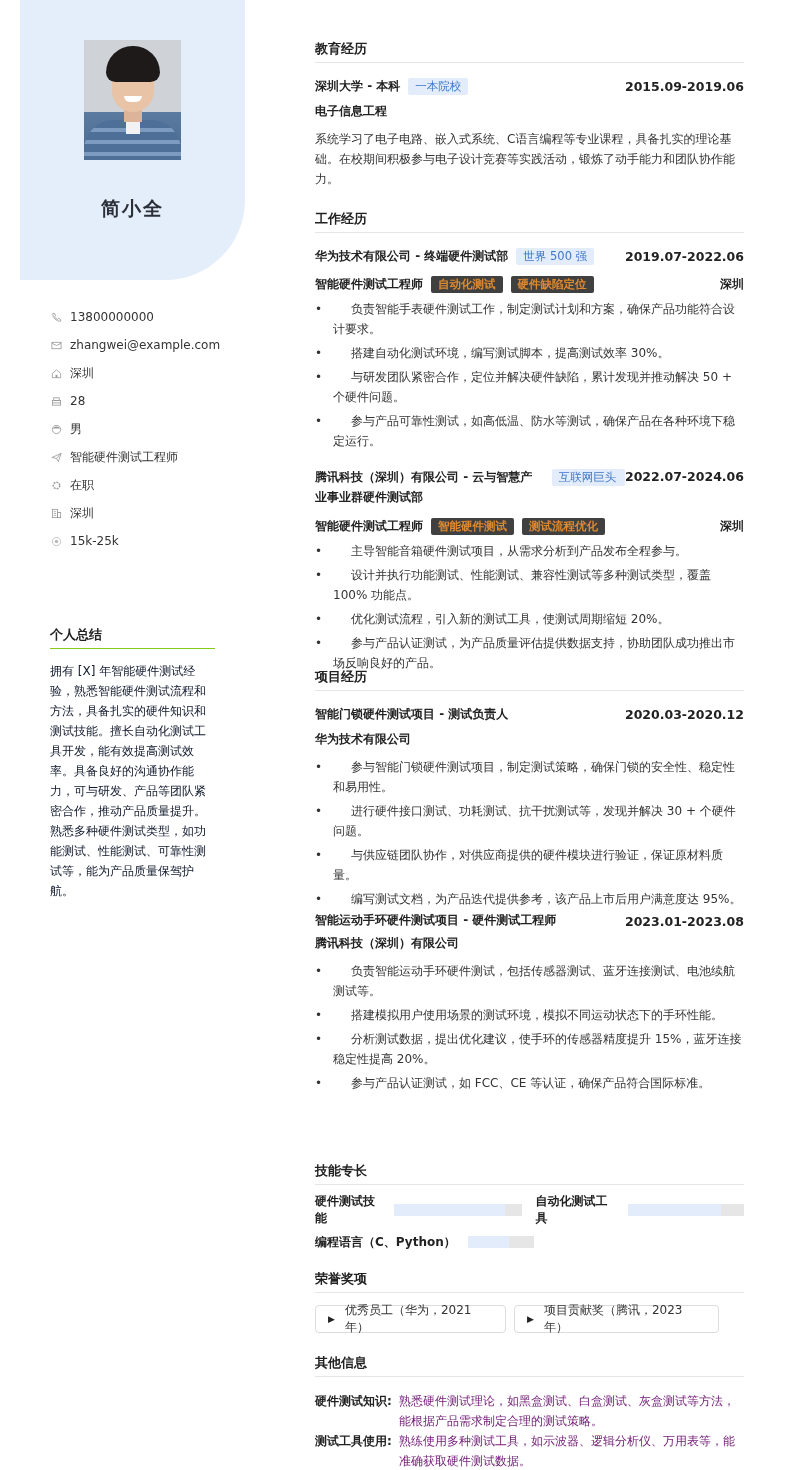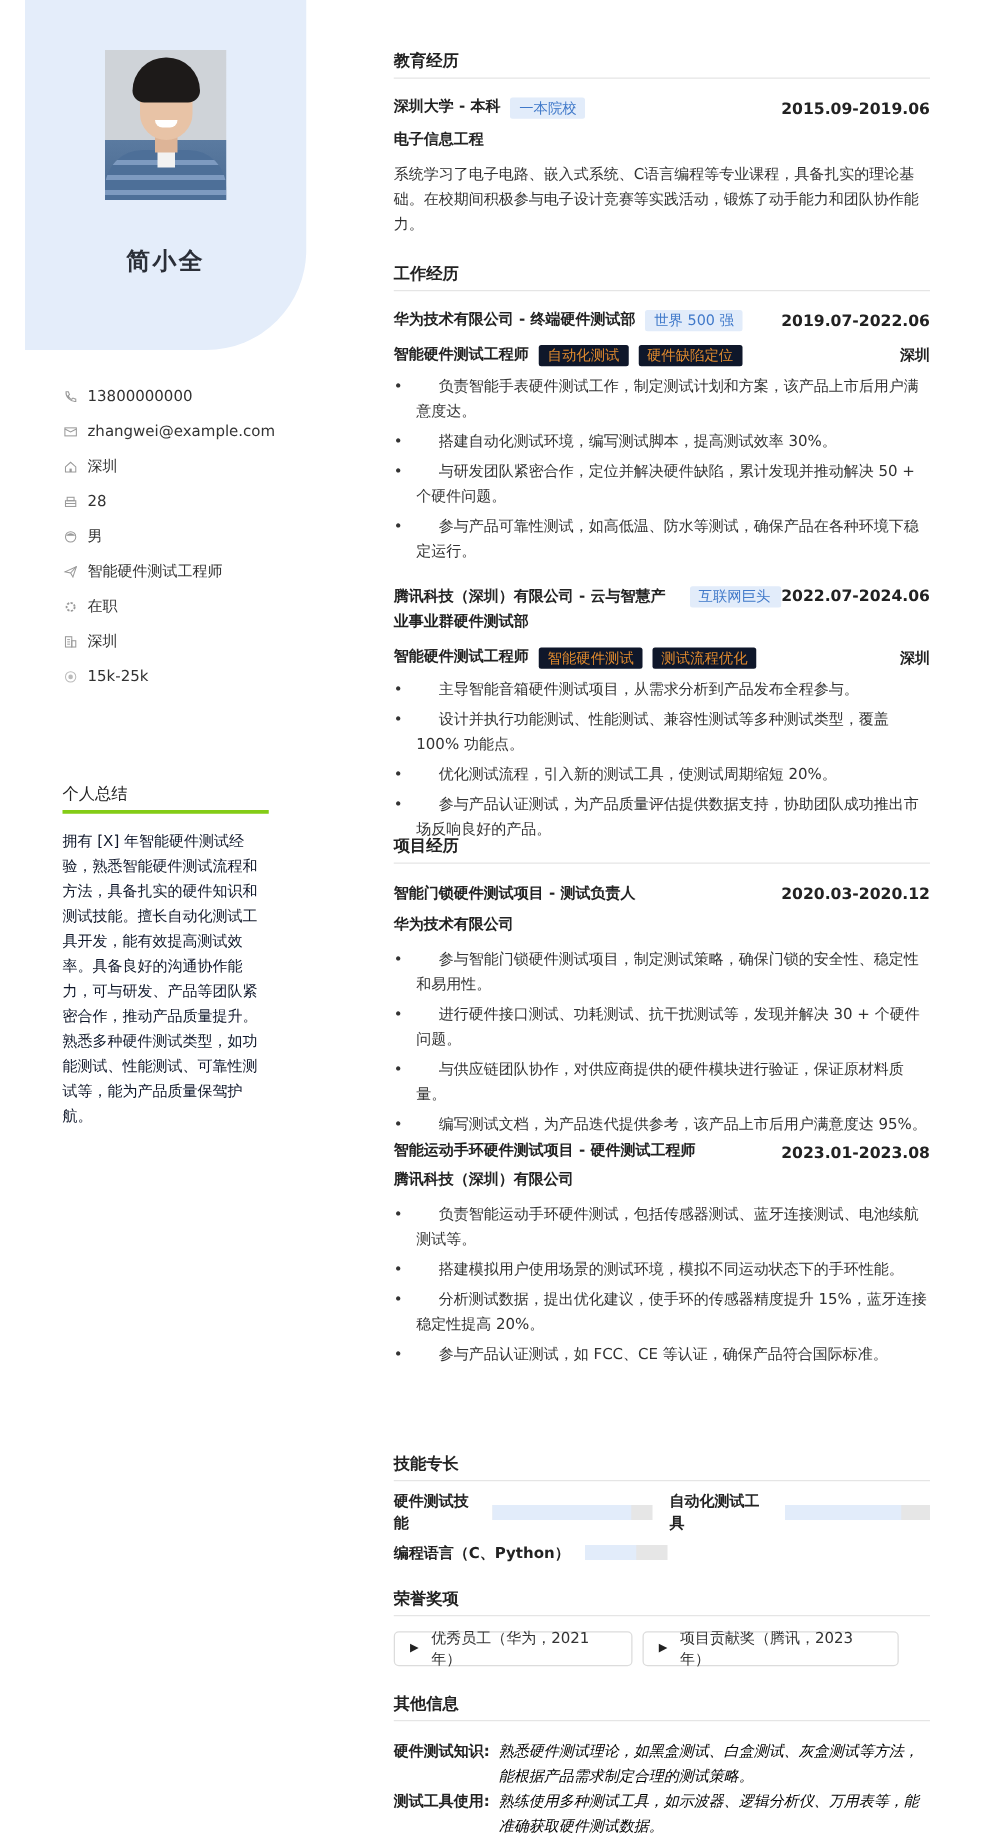--- a/index.html
+++ b/index.html
@@ -23,45 +23,45 @@
   .photo .shirt { position: absolute; left: 0; top: 80px; width: 97px; height: 40px; background: repeating-linear-gradient(180deg, #4d6f98 0 8px, #7d9ac0 8px 12px); border-radius: 30px 30px 0 0; }
   .photo .collar { position: absolute; left: 42px; top: 80px; width: 14px; height: 14px; background: #f2f2f2; }
   .name { position: absolute; left: 20px; top: 196px; width: 225px; text-align: center; font-size: 19px; font-weight: bold; color: #2b2f38; letter-spacing: 2px; }
 
   .contacts { position: absolute; left: 50px; top: 303px; width: 190px; }
   .contact { height: 28px; display: flex; align-items: center; font-size: 12px; color: #333; }
   .contact .ic { width: 12px; height: 12px; margin-right: 8px; display: inline-flex; align-items: center; justify-content: center; color: #999; font-size: 10px; }
   .contact .ic svg { width: 11px; height: 11px; }
 
   .summary { position: absolute; left: 50px; top: 626px; width: 165px; }
-  .summary h3 { font-size: 13px; font-weight: normal; color: #222; padding-bottom: 4px; border-bottom: 3px solid #84cc16; }
+  .summary h3 { font-size: 13px; font-weight: bold; color: #222; padding-bottom: 4px; border-bottom: 1px solid #84cc16; }
   .summary p { margin-top: 12px; font-size: 12px; line-height: 20px; color: #0f172a; }
 
   .main { position: absolute; left: 315px; top: 40px; width: 429px; }
   .section-title { font-size: 13px; font-weight: bold; color: #222; padding-bottom: 4px; border-bottom: 1px solid #e5e5e5; margin-bottom: 12px; }
   .row { display: flex; justify-content: space-between; align-items: flex-start; font-size: 12px; }
   .bold { font-weight: bold; color: #222; }
   .date { font-weight: bold; font-size: 12.5px; color: #222; white-space: nowrap; }
   .tag { display: inline-block; font-size: 11.5px; padding: 1px 7px; margin-left: 8px; border-radius: 2px; font-weight: normal; line-height: 15px; vertical-align: middle; }
   .tag.blue { background: #e2ecfa; color: #3f78c9; }
-  .tag.orange { background: #0f172a; color: #e08a2e; }
+  .tag.orange { background: #404040; color: #e08a2e; font-weight: bold; }
   .para { font-size: 12px; line-height: 20px; color: #333; }
   ul.bullets { list-style: none; }
   ul.bullets li { font-size: 12px; line-height: 20px; color: #333; margin-bottom: 4px; position: relative; text-indent: 18px; }
   ul.bullets li::before { content: "•"; position: absolute; left: -18px; text-indent: 0; width: 18px; color: #333; }
 
   .skill-bar { display: inline-block; height: 12px; background: #e6e6e6; vertical-align: middle; position: relative; }
   .skill-bar .fill { position: absolute; left: 0; top: 0; height: 100%; background: #e2ecfa; }
 
   .award-btn { display: inline-flex; align-items: center; height: 28px; padding: 0 12px; border: 1px solid #dcdcdc; border-radius: 4px; font-size: 12px; color: #333; background: #fff; margin-right: 6px; }
   .award-btn .tri { font-size: 9px; color: #222; margin-right: 10px; }
 
   .info-row { display: flex; font-size: 12px; line-height: 20px; }
   .info-row .lbl { font-weight: bold; width: 84px; flex-shrink: 0; color: #222; }
-  .info-row .val { color: #000000; font-style: italic; }
+  .info-row .val { color: #701a75; }
 </style>
 </head>
 <body>
 
 <div class="sidebar">
   <div class="profile-card">
     <div class="photo">
       <div class="shirt"></div>
       <div class="collar"></div>
       <div class="neck"></div>
@@ -188,21 +188,21 @@
         </div>
         <span class="date">2019.07-2022.06</span>
       </div>
       <div class="row" style="margin-top:6px; height:22px; align-items:center;">
         <div class="bold">
           <span>智能硬件测试工程师</span><span class="tag orange">自动化测试</span><span class="tag orange">硬件缺陷定位</span>
         </div>
         <span class="bold">深圳</span>
       </div>
       <ul class="bullets" style="margin-top:4px; padding-left:18px;">
-        <li>负责智能手表硬件测试工作，制定测试计划和方案，该产品上市后用户满意度达。</li>
+        <li>负责智能手表硬件测试工作，制定测试计划和方案，确保产品功能符合设计要求。</li>
         <li>搭建自动化测试环境，编写测试脚本，提高测试效率 30%。</li>
         <li>与研发团队紧密合作，定位并解决硬件缺陷，累计发现并推动解决 50 + 个硬件问题。</li>
         <li>参与产品可靠性测试，如高低温、防水等测试，确保产品在各种环境下稳定运行。</li>
       </ul>
     </div>
 
     <div>
       <div class="row">
         <div class="bold" style="width:240px; line-height:20px;">腾讯科技（深圳）有限公司 - 云与智慧产业事业群硬件测试部</div>
         <span class="tag blue" style="width:76px; margin-left:8px; margin-top:2px; line-height:15px; white-space:normal;">互联网巨头</span>

